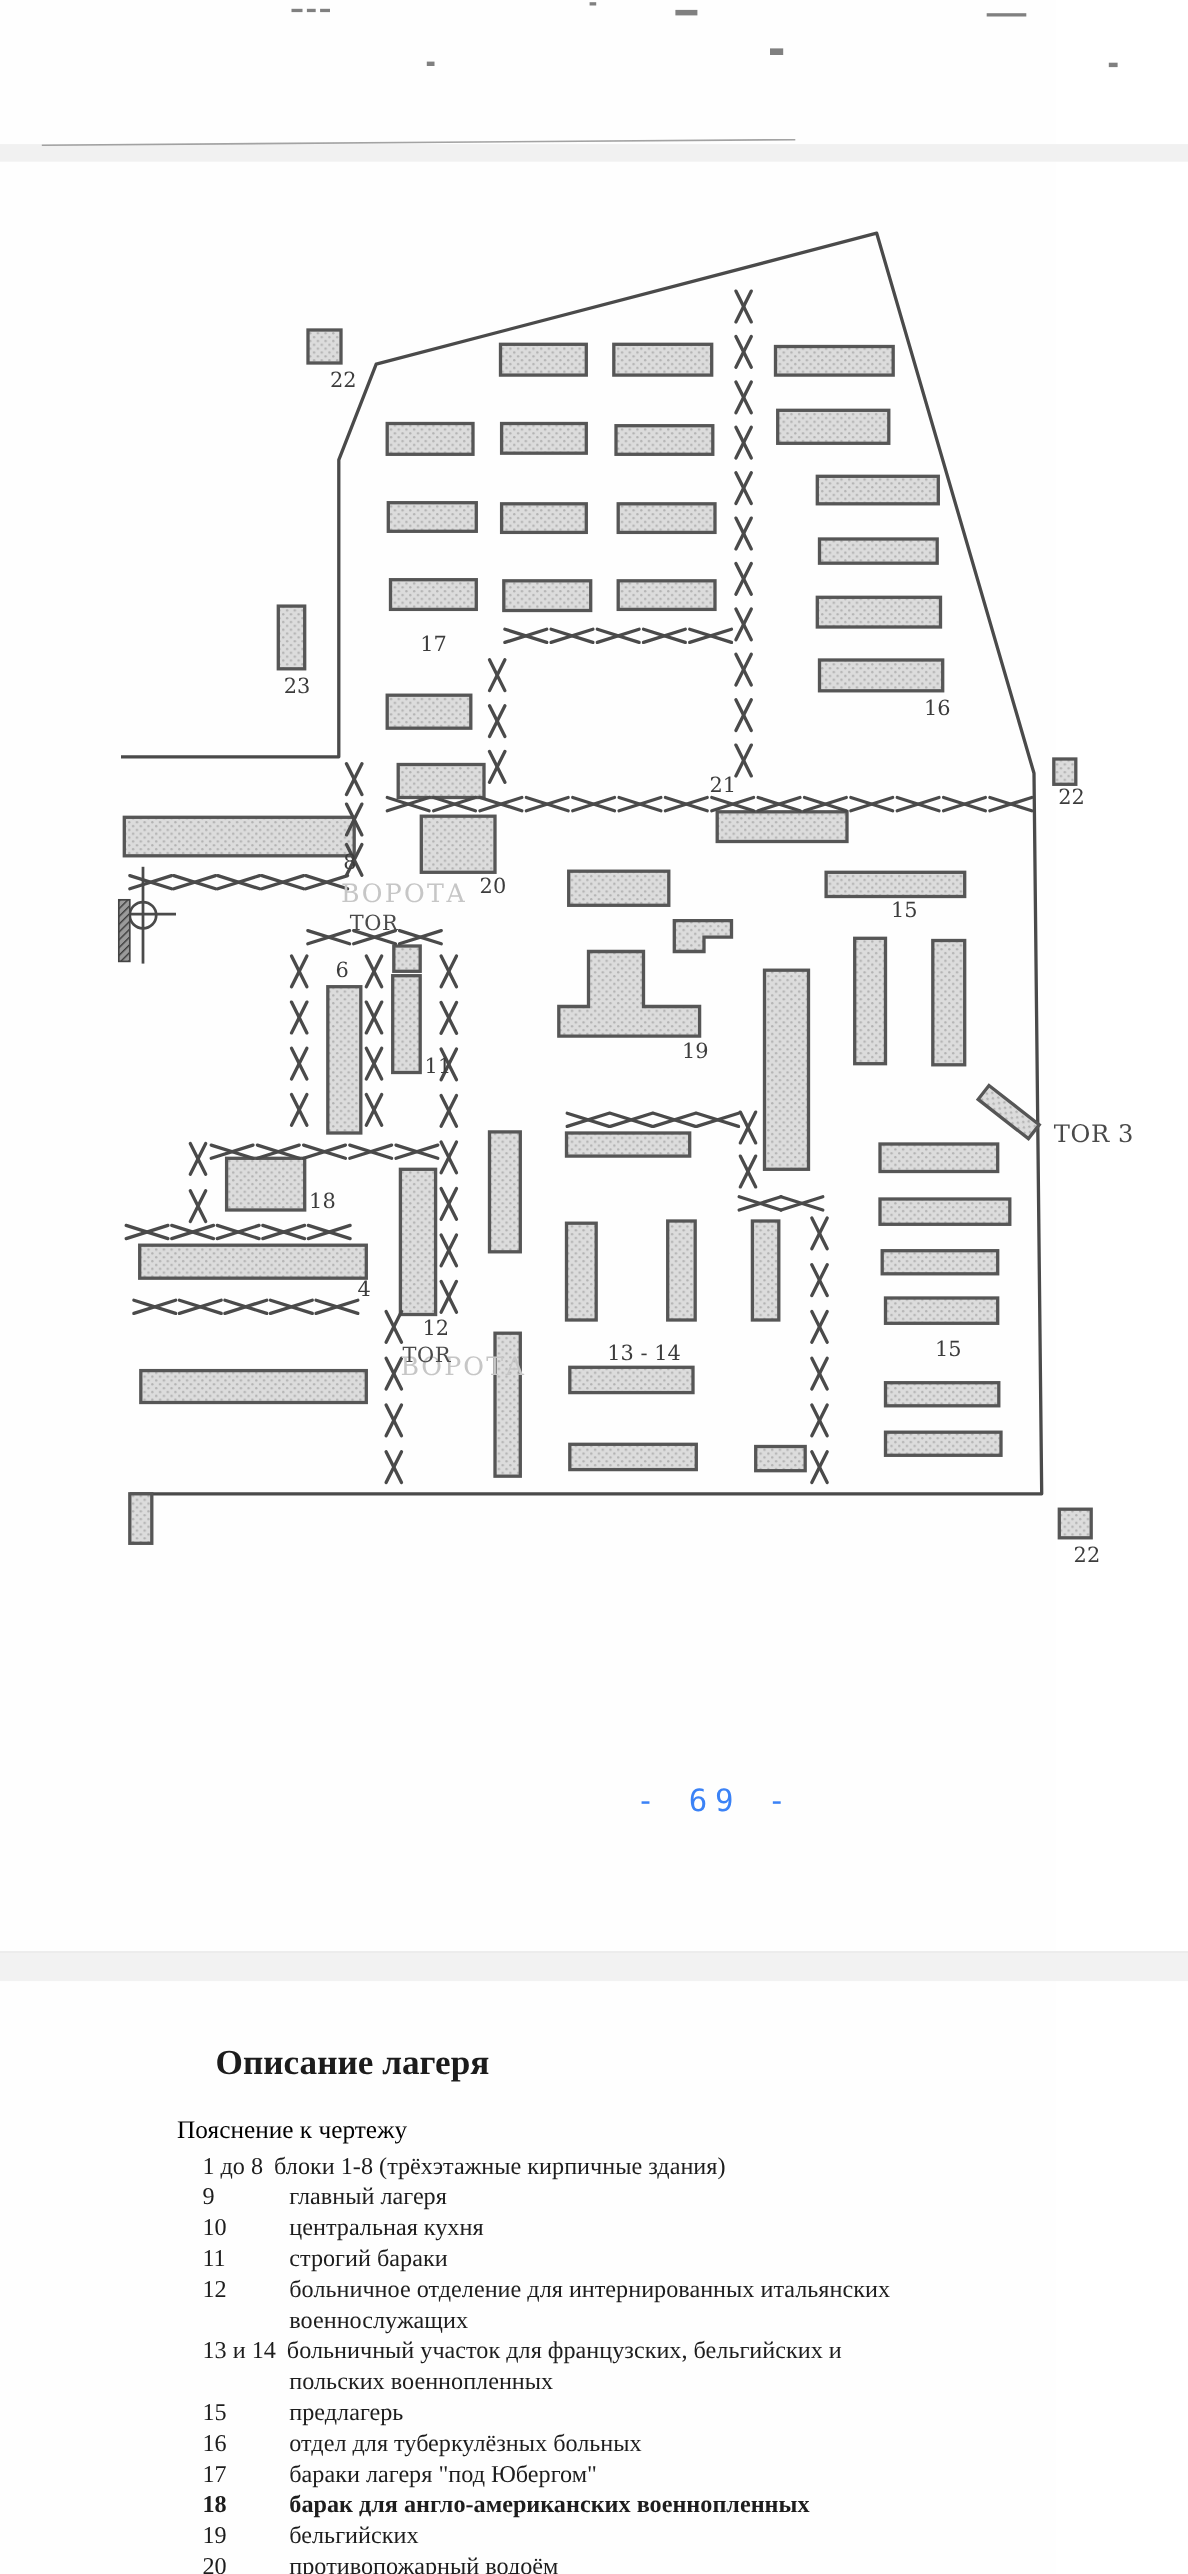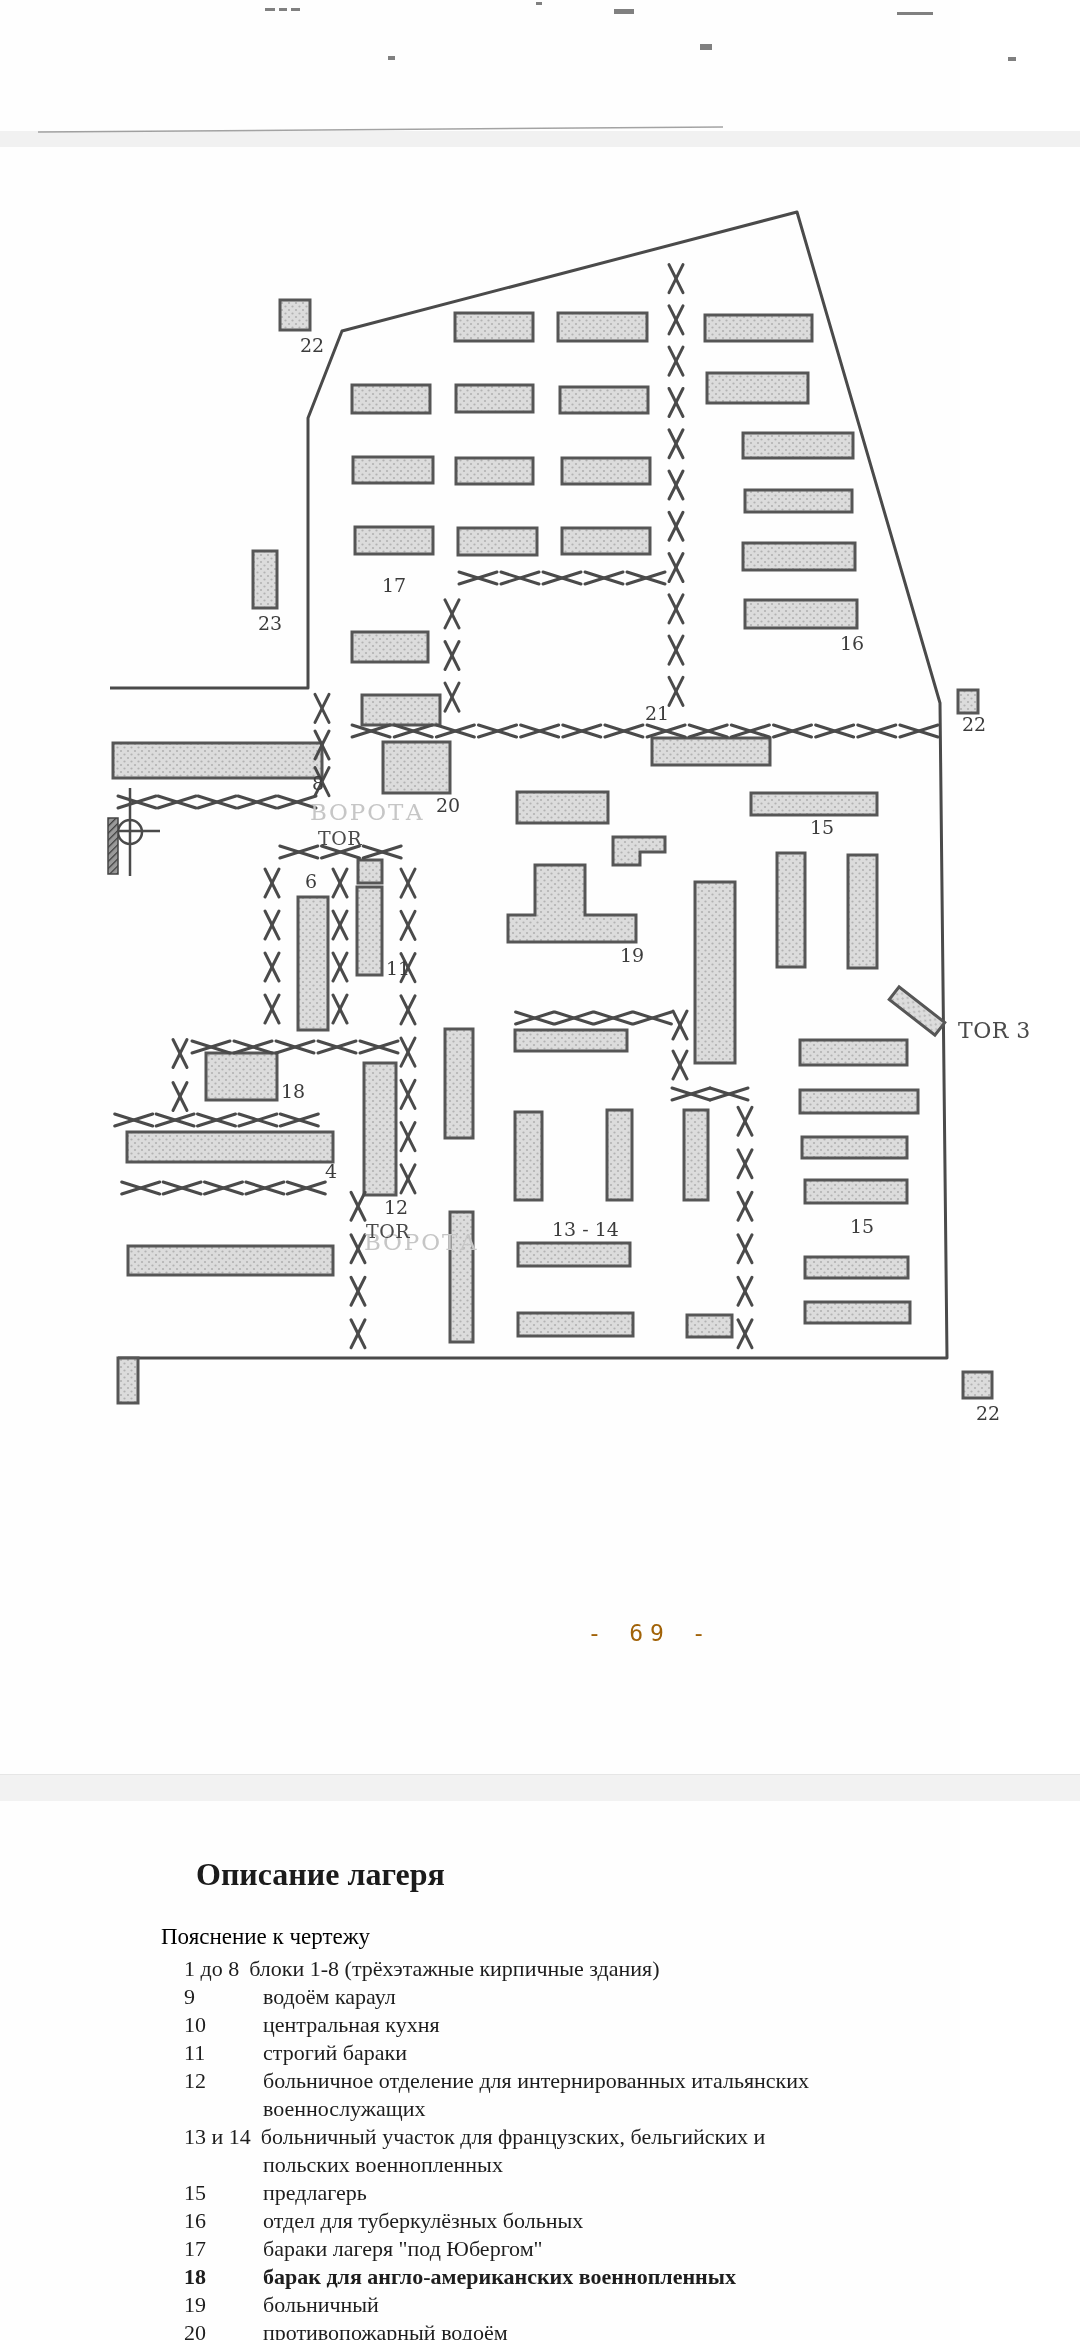--- a/index.html
+++ b/index.html
@@ -4,21 +4,21 @@
 <style>
   html,body{margin:0;padding:0;}
   body{width:1080px;height:2340px;background:#ffffff;overflow:hidden;
        font-family:"Liberation Serif", serif;}
   .page{position:relative;width:960px;height:2340px;background:#fefefe;}
   .band{position:absolute;left:0;width:1080px;}
   .band-top{top:131px;height:16px;background:#f1f1f1;}
   .band-sep{top:1774px;height:26px;background:#f2f2f2;border-top:1px solid #e6e6e6;}
   #camp-map{position:absolute;left:0;top:0;}
   .page-number{position:absolute;left:545px;top:1620px;width:210px;text-align:center;
-       font-family:"DejaVu Sans Mono", monospace;font-size:23px;color:#a16207;letter-spacing:7px;}
+       font-family:"DejaVu Sans Mono", monospace;font-size:28px;color:#3b82f6;letter-spacing:7px;}
   .lg-title{position:absolute;left:196px;top:1856px;margin:0;font-size:32px;font-weight:600;color:#1c1c1c;}
   .lg-subtitle{position:absolute;left:161px;top:1924px;font-size:23px;color:#000000;}
   .lg-row{position:absolute;left:161px;width:860px;font-size:22px;color:#1d1d1d;white-space:nowrap;margin-left:23px;}
   .lg-num{display:inline-block;width:79px;}
   .lg-runin .lg-num{width:auto;margin-right:10px;}
   .lg-indent{padding-left:79px;}
 </style>
 </head>
 <body>
 
@@ -365,28 +365,28 @@
       </g>
     </svg>
 
   <div class="page-number">- 69 -</div>
 
   <div>
     <h2 class="lg-title">Описание лагеря</h2>
     <div class="lg-subtitle">Пояснение к чертежу</div>
     <div id="legend-list">
         <div class="lg-row lg-runin" style="top: 1956px;"><span class="lg-num">1 до 8</span><span>блоки 1-8 (трёхэтажные кирпичные здания)</span></div>
-        <div class="lg-row" style="top: 1984px;"><span class="lg-num">9</span><span>водоём караул</span></div>
+        <div class="lg-row" style="top: 1984px;"><span class="lg-num">9</span><span>главный лагеря</span></div>
         <div class="lg-row" style="top: 2012px;"><span class="lg-num">10</span><span>центральная кухня</span></div>
         <div class="lg-row" style="top: 2040px;"><span class="lg-num">11</span><span>строгий бараки</span></div>
         <div class="lg-row" style="top: 2068px;"><span class="lg-num">12</span><span>больничное отделение для интернированных итальянских</span></div>
         <div class="lg-row lg-indent" style="top: 2096px;"><span>военнослужащих</span></div>
         <div class="lg-row lg-runin" style="top: 2124px;"><span class="lg-num">13 и 14</span><span>больничный участок для французских, бельгийских и</span></div>
         <div class="lg-row lg-indent" style="top: 2152px;"><span>польских военнопленных</span></div>
         <div class="lg-row" style="top: 2180px;"><span class="lg-num">15</span><span>предлагерь</span></div>
         <div class="lg-row" style="top: 2208px;"><span class="lg-num">16</span><span>отдел для туберкулёзных больных</span></div>
         <div class="lg-row" style="top: 2236px;"><span class="lg-num">17</span><span>бараки лагеря "под Юбергом"</span></div>
         <div class="lg-row" style="top: 2264px; font-weight: bold;"><span class="lg-num">18</span><span>барак для англо-американских военнопленных</span></div>
-        <div class="lg-row" style="top: 2292px;"><span class="lg-num">19</span><span>больничный</span></div>
+        <div class="lg-row" style="top: 2292px;"><span class="lg-num">19</span><span>бельгийских</span></div>
         <div class="lg-row" style="top: 2320px;"><span class="lg-num">20</span><span>противопожарный водоём</span></div>
       </div>
   </div>
 </div>
 
 </body></html>

